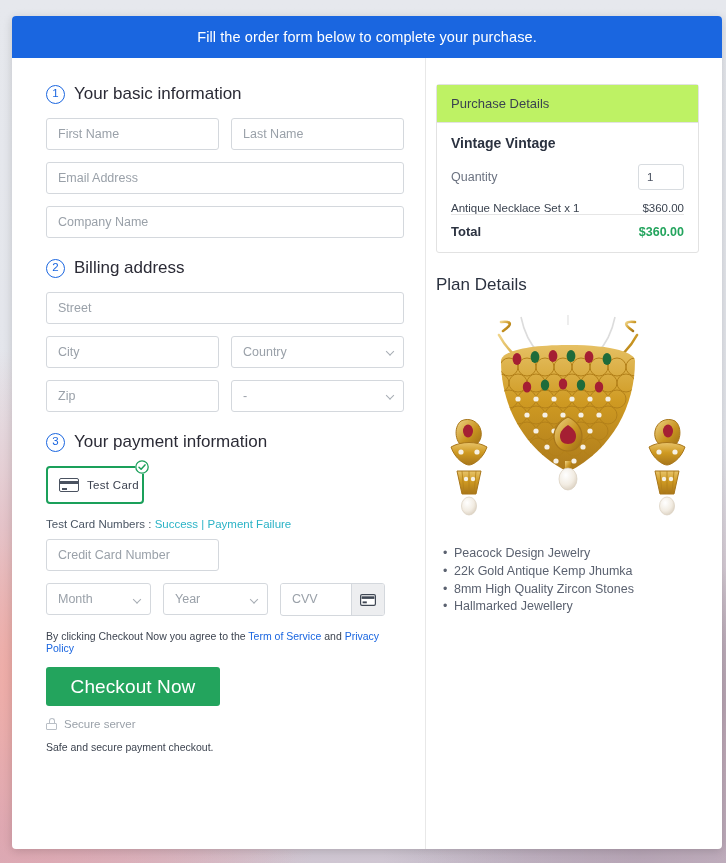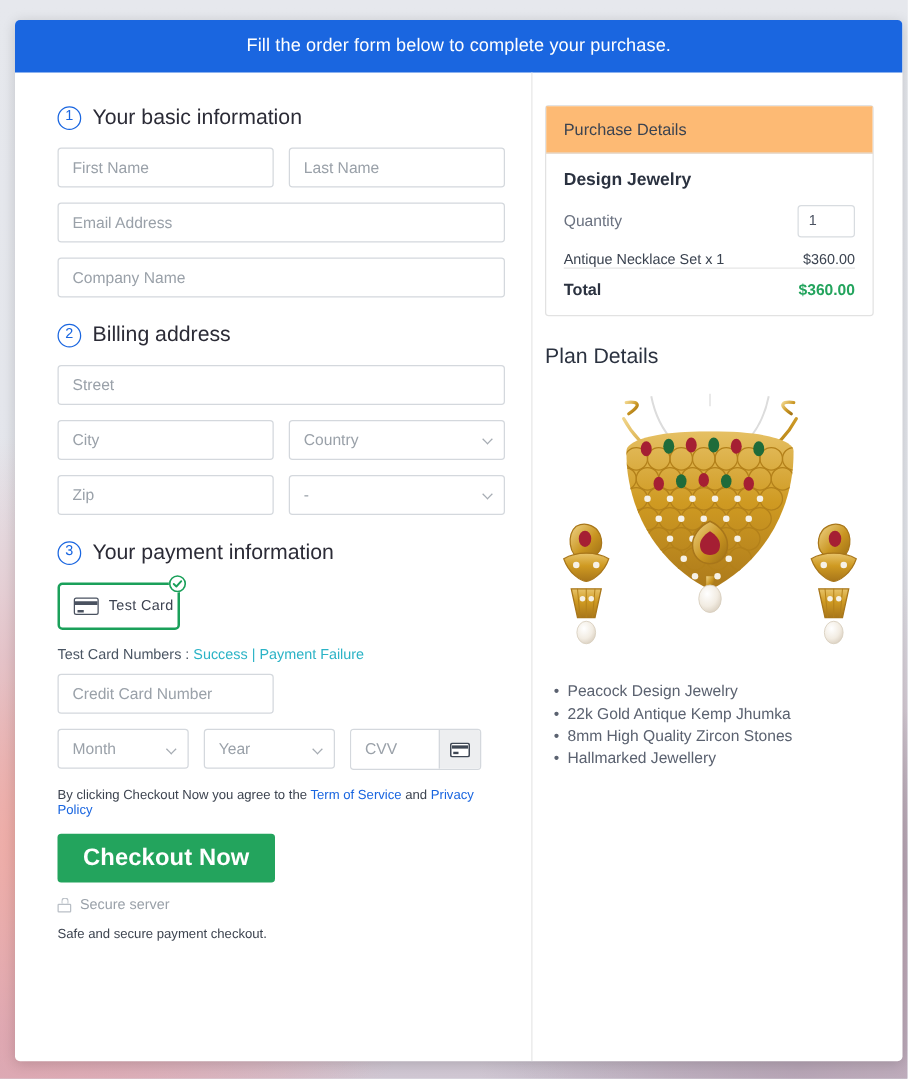--- a/index.html
+++ b/index.html
@@ -210,21 +210,20 @@
     width: 174px;
     height: 39px;
     background: #23a45d;
     color: #fff;
     border: none;
     border-radius: 3px;
     font-size: 19px;
     font-family: "Liberation Sans", sans-serif;
     cursor: pointer;
     letter-spacing: 0.1px;
-    font-weight: bold;
   }
 
   .secure-line {
     display: flex; align-items: center; gap: 7px;
     margin-top: 12px;
     font-size: 11.5px;
     color: #9aa1a9;
   }
   .lock-glyph { width: 11px; height: 12px; position: relative; }
   .lock-glyph .shackle {
@@ -240,21 +239,21 @@
   .safe-note { margin-top: 11px; font-size: 10.5px; color: #3d4450; }
 
   
   .purchase-box {
     border: 1px solid #e2e2e2;
     border-radius: 3px;
     background: #fff;
     margin-bottom: 22px;
   }
   .purchase-head {
-    background: #fdba74;
+    background: #bef264;
     border-bottom: 1px solid #e2e2e2;
     padding: 11px 14px;
     font-size: 13px;
     color: #3b4350;
   }
   .purchase-body { padding: 12px 14px 13px 14px; }
   .prod-name { font-size: 14px; font-weight: bold; color: #2b3240; margin-bottom: 13px; }
   .qty-row {
     display: flex; align-items: center; justify-content: space-between;
     margin-bottom: 12px;
@@ -433,21 +432,21 @@
       </div>
 
       <div class="safe-note">Safe and secure payment checkout.</div>
     </div>
 
     <div class="right-col">
 
       <div class="purchase-box">
         <div class="purchase-head">Purchase Details</div>
         <div class="purchase-body">
-          <div class="prod-name">Design Jewelry</div>
+          <div class="prod-name">Vintage Vintage</div>
 
           <div class="qty-row">
             <span class="qty-label">Quantity</span>
             <input class="qty-input" type="text" value="1" style="">
           </div>
 
           <div class="line-row">
             <span>Antique Necklace Set x 1</span>
             <span>$360.00</span>
           </div>

